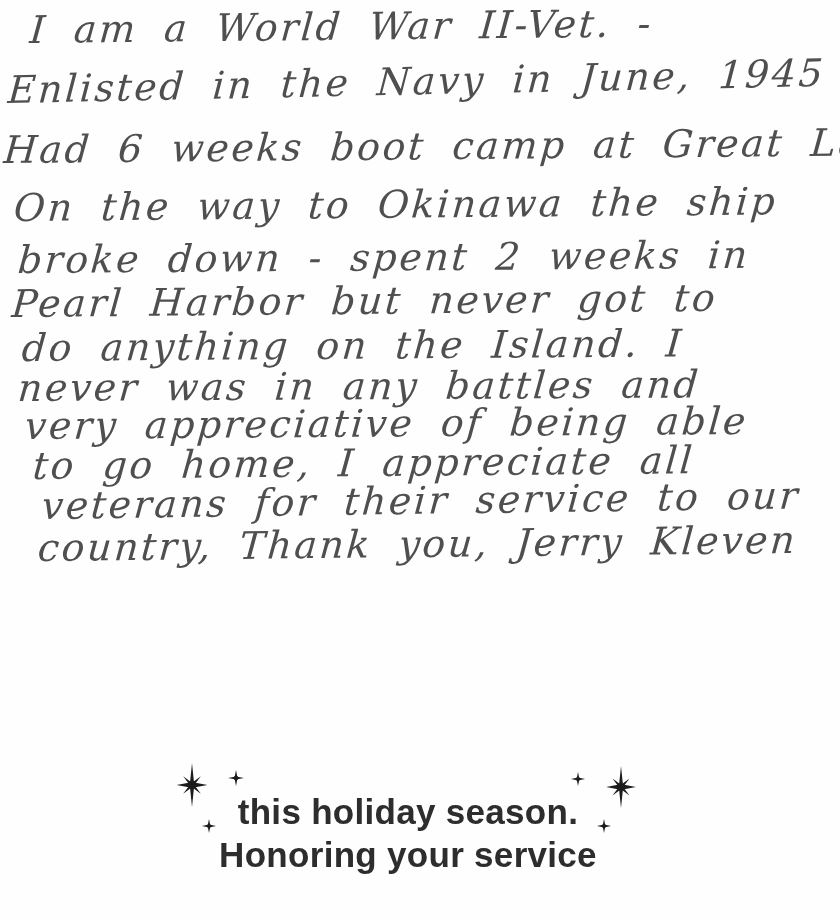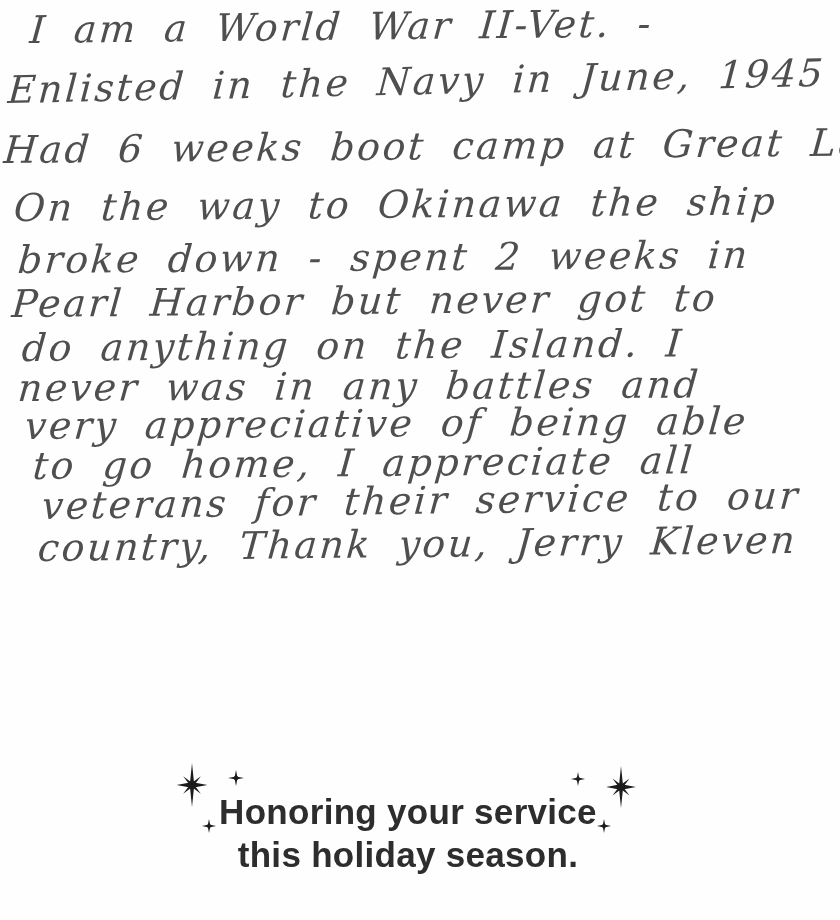--- a/index.html
+++ b/index.html
@@ -116,17 +116,17 @@
     <use href="#sparkle-small" fill="#1c1c1c"></use>
   </svg>
   <svg class="star star-right-big" width="46" height="46" viewBox="-24 -24 48 48">
     <use href="#sparkle-big" fill="#1c1c1c"></use>
   </svg>
   <svg class="star star-right-small-bottom" width="16" height="16" viewBox="-9 -9 18 18">
     <use href="#sparkle-small" fill="#1c1c1c"></use>
   </svg>
 
   <div class="footer-msg">
+    <div>this holiday season.</div>
     <div>Honoring your service</div>
-    <div>this holiday season.</div>
   </div>
 
 </div>
 
 </body></html>

